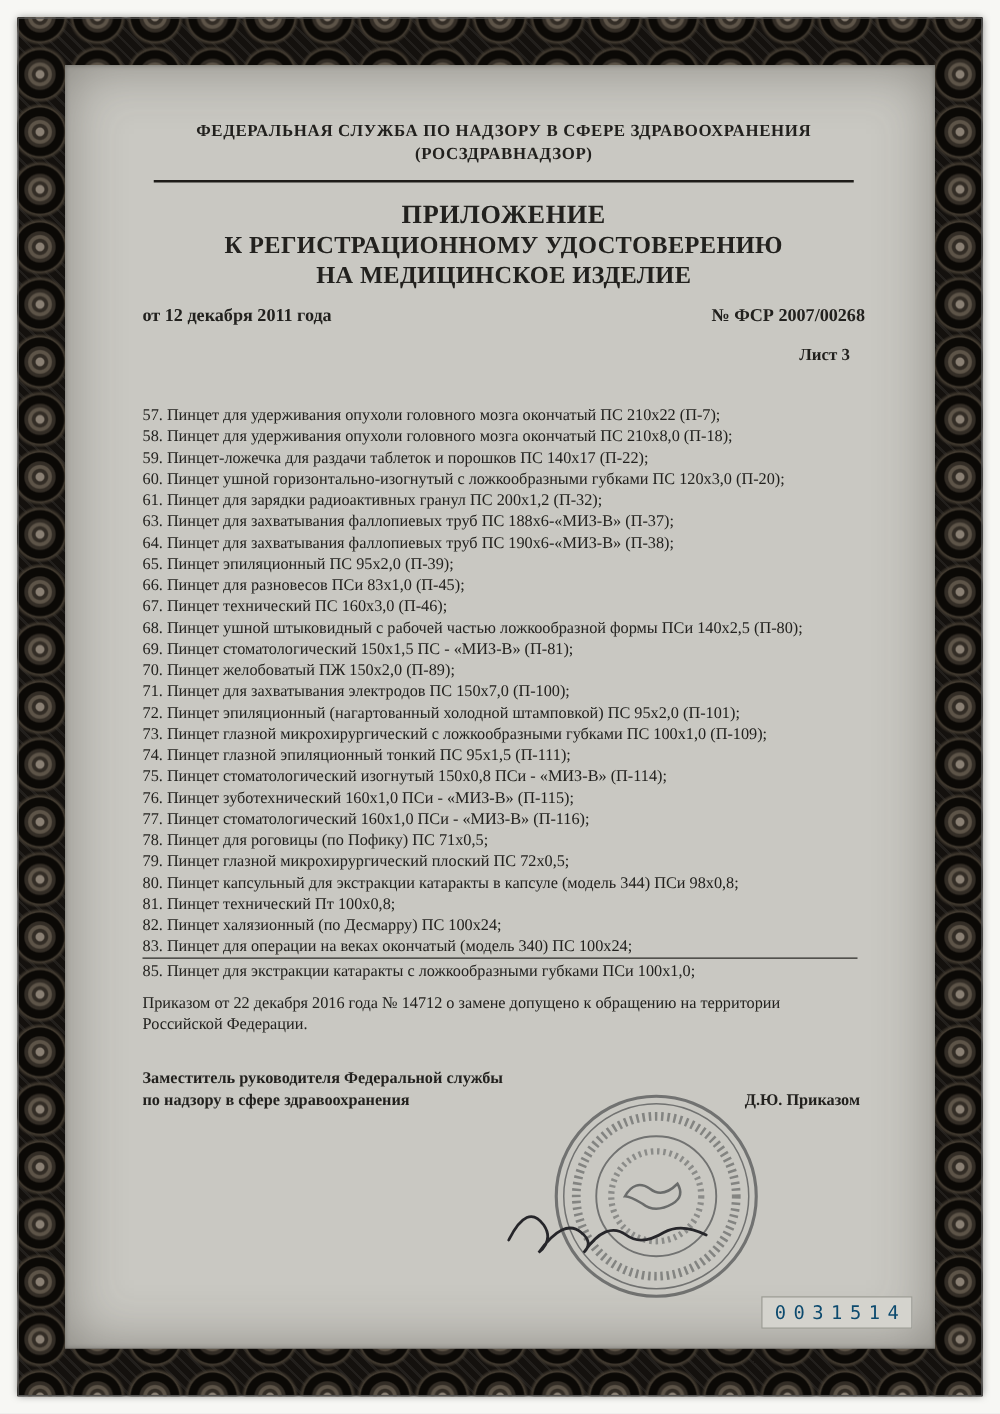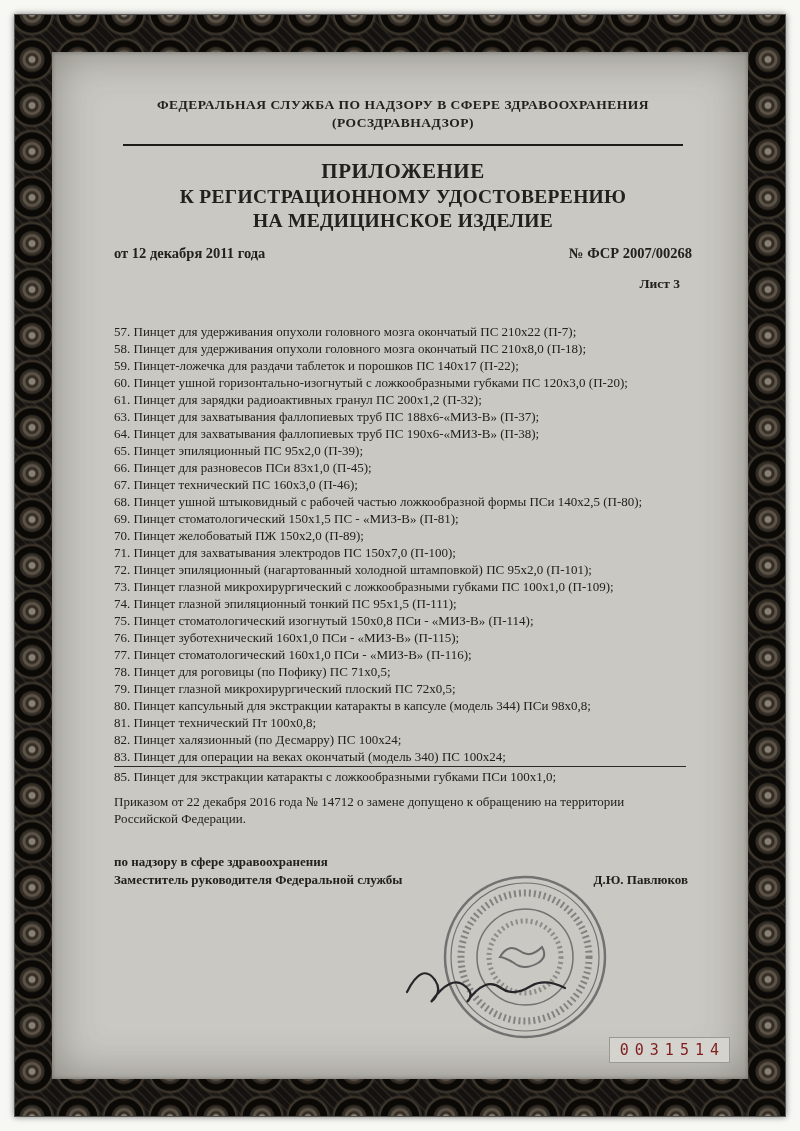--- a/index.html
+++ b/index.html
@@ -108,21 +108,21 @@
     left:345px;top:895px;
     width:180px;height:70px;
     pointer-events:none;
   }
   .serial{
     position:absolute;
     right:18px;bottom:16px;
     font-family:"DejaVu Sans Mono", monospace;
     font-size:15px;
     letter-spacing:6px;
-    color:#7f1d1d;
+    color:#0c4a6e;
     background:#d4d3cd;
     border:1px solid #9a9a93;
     padding:3px 4px 3px 10px;
   }
 </style>
 </head>
 <body>
 
 <div class="page">
   <div class="frame"></div>
@@ -177,24 +177,24 @@
       <div class="item">82. Пинцет халязионный (по Десмарру) ПС 100х24;</div>
       <div class="item">83. Пинцет для операции на веках окончатый (модель 340) ПС 100х24;</div>
       <div class="mid-rule"></div>
       <div class="item">85. Пинцет для экстракции катаракты с ложкообразными губками ПСи 100х1,0;</div>
     </div>
 
     <p class="order">Приказом от 22 декабря 2016 года № 14712 о замене допущено к обращению на территории Российской Федерации.</p>
 
     <div class="signer-row">
       <div>
+        <div>Заместитель руководителя Федеральной службы</div>
         <div>по надзору в сфере здравоохранения</div>
-        <div>Заместитель руководителя Федеральной службы</div>
       </div>
-      <div class="signer-name">Д.Ю. Павлюков</div>
+      <div class="signer-name">Д.Ю. Приказом</div>
     </div>
 
     <svg class="stamp" viewBox="0 0 170 170">
       <circle cx="85" cy="85" r="80" fill="none" stroke="#4a4d52" stroke-width="2.5"></circle>
       <circle cx="85" cy="85" r="74" fill="none" stroke="#4a4d52" stroke-width="1.2"></circle>
       <circle cx="85" cy="85" r="64" fill="none" stroke="#4a4d52" stroke-width="7" stroke-dasharray="2 3" opacity="0.8"></circle>
       <circle cx="85" cy="85" r="48" fill="none" stroke="#4a4d52" stroke-width="1.5"></circle>
       <circle cx="85" cy="85" r="36" fill="none" stroke="#4a4d52" stroke-width="5" stroke-dasharray="2 3" opacity="0.7"></circle>
       <path d="M60 85 q8 -14 20 -6 q10 8 22 -4 q6 10 -4 16 q-14 8 -24 0 q-10 -6 -14 -6 z" fill="none" stroke="#3c4045" stroke-width="2"></path>
     </svg>

